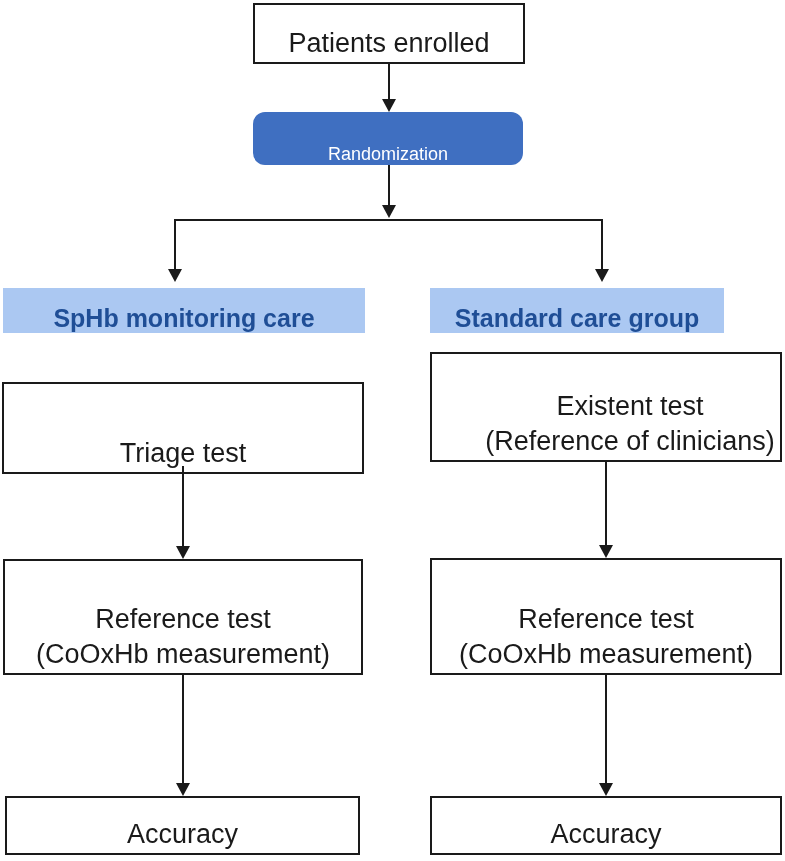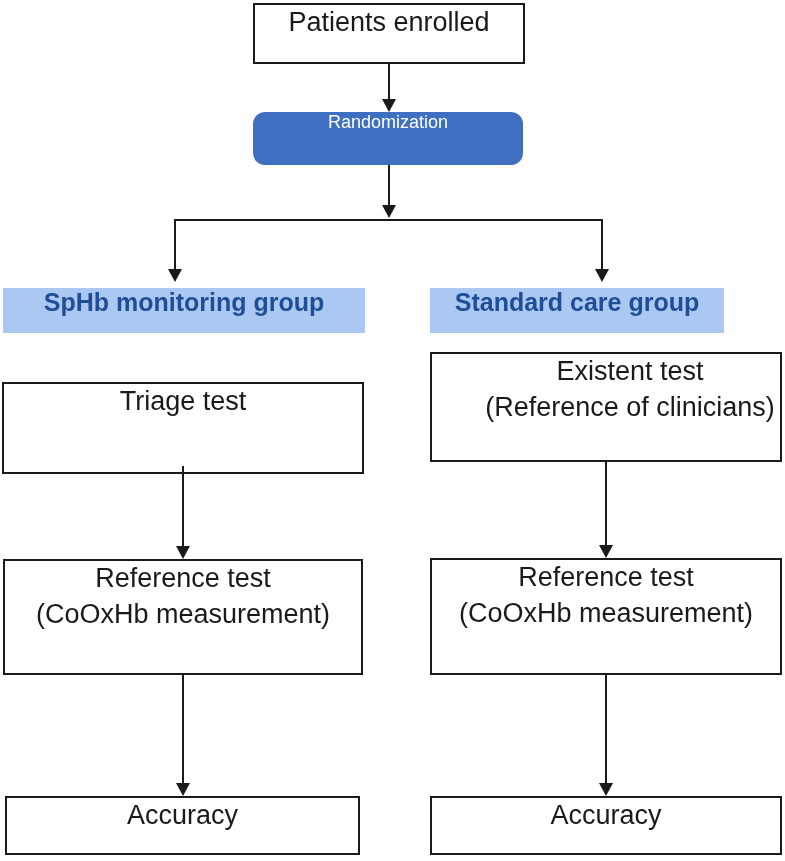--- a/index.html
+++ b/index.html
@@ -17,21 +17,21 @@
     background: var(--box-fill, #ffffff);
     overflow: hidden;
   }
 
   
   .node {
     position: absolute;
     display: flex;
     flex-direction: column;
     align-items: center;
-    justify-content: flex-start;
+    justify-content: flex-end;
     text-align: center;
     color: #1a1a1a;
   }
   .plain-box {
     background: var(--box-fill, #ffffff);
     border: 2px solid var(--box-border, #1a1a1a);
     font-size: 27px;
     line-height: 1.32;
   }
   .rounded-box {
@@ -122,21 +122,21 @@
   <div class="vline a2-line"></div>
   <div class="arrowhead a2-head"></div>
 
   <div class="hline branch-hline"></div>
   <div class="vline bl-line"></div>
   <div class="arrowhead bl-head"></div>
   <div class="vline br-line"></div>
   <div class="arrowhead br-head"></div>
 
   <div class="node group-bar left-header">
-    <span>SpHb monitoring group</span>
+    <span>SpHb monitoring care</span>
   </div>
   <div class="node group-bar right-header">
     <span>Standard care group</span>
   </div>
 
   <div class="node plain-box triage-box">
     <span>Triage test</span>
   </div>
   <div class="node plain-box existent-box">
     <span>Existent test</span>

